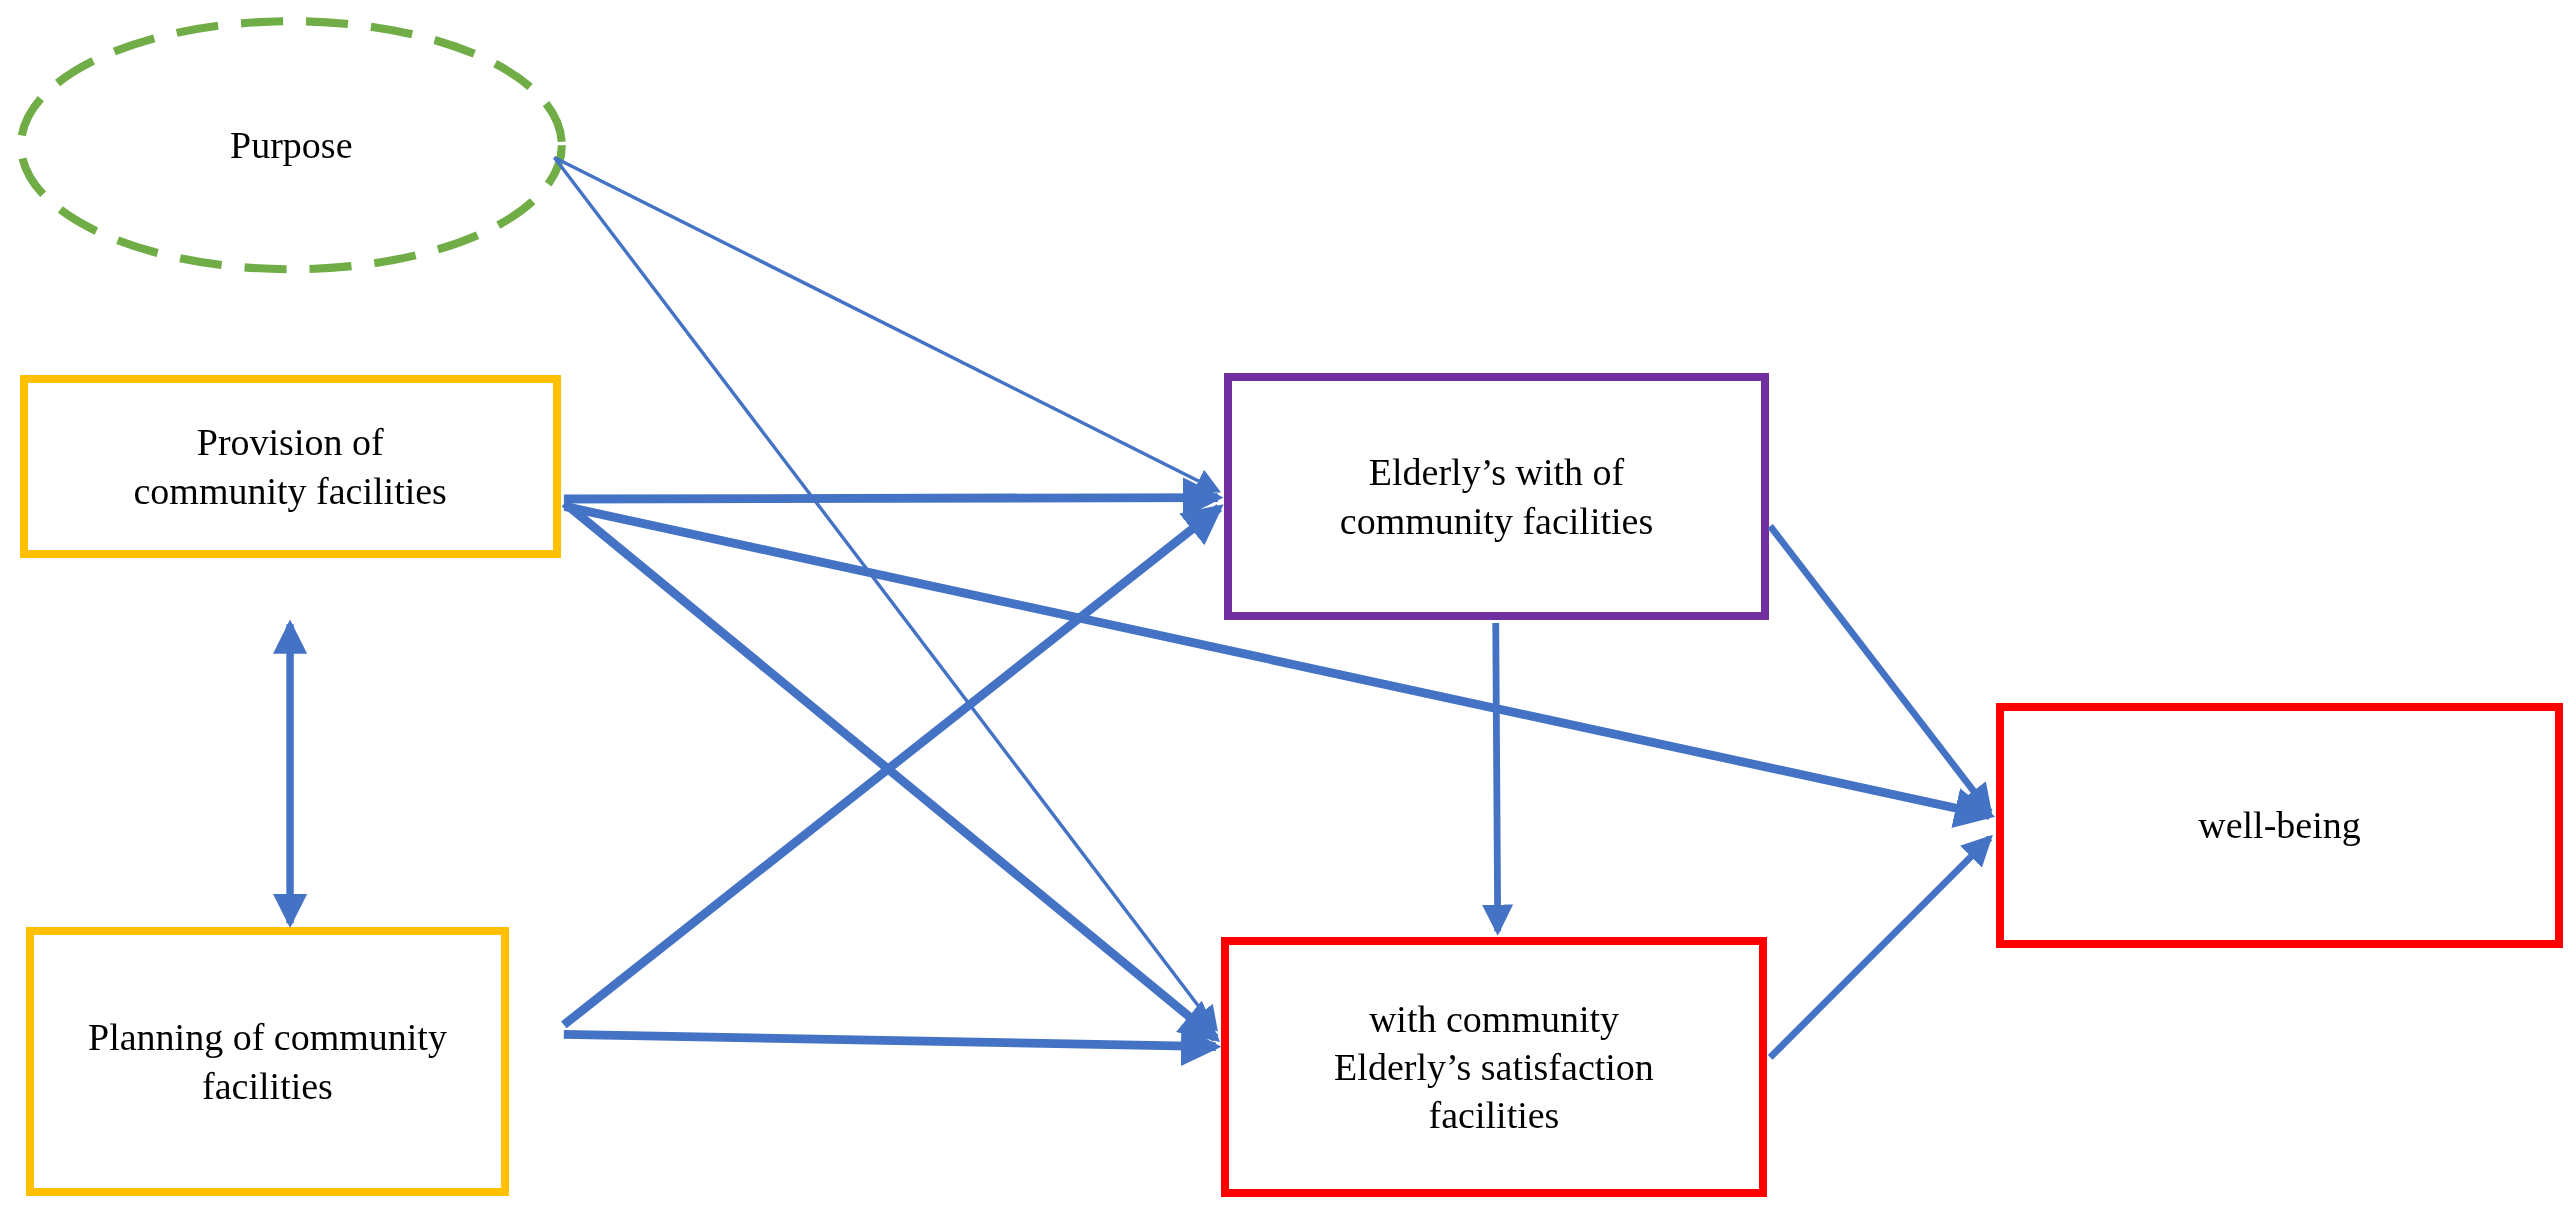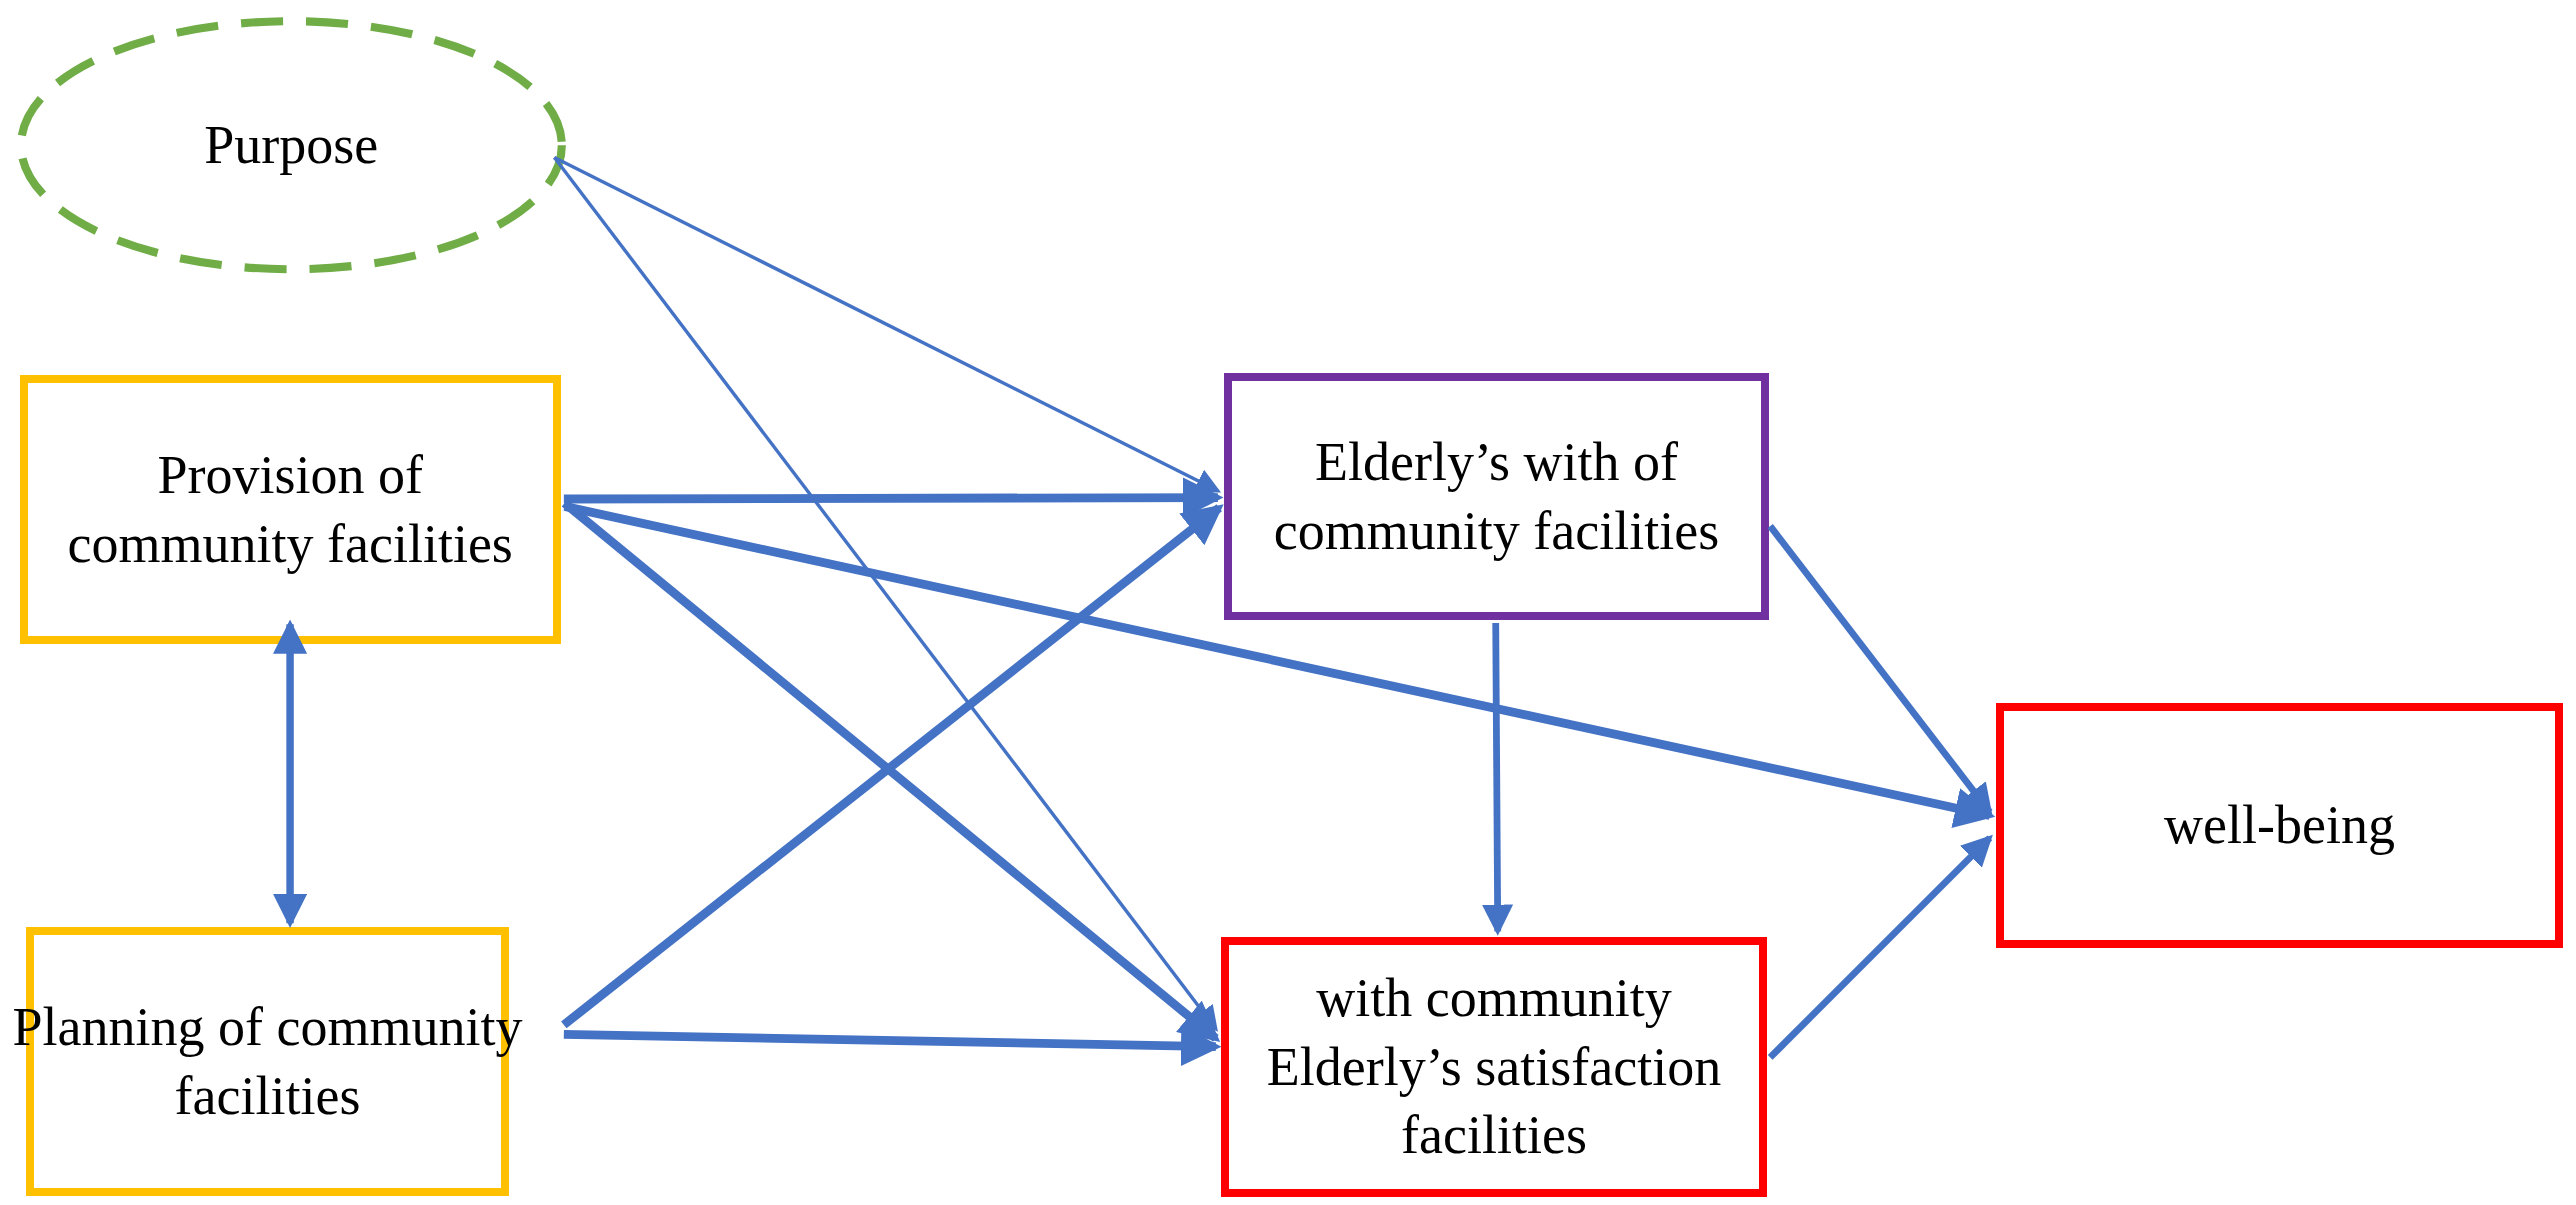--- a/index.html
+++ b/index.html
@@ -14,21 +14,21 @@
   .node {
     position: absolute;
     box-sizing: border-box;
     display: flex;
     flex-direction: column;
     align-items: center;
     justify-content: center;
     text-align: center;
     background: #ffffff;
     color: #000000;
-    font-size: 54px;
+    font-size: 38px;
     line-height: 1.27;
     z-index: 1;
   }
   .node .line { display: block; white-space: nowrap; }
   .node-rect { border: 8.8px solid #888888; }
   .node-ellipse {
     background: transparent;
     border: none;
   }
   #arrow-layer {
@@ -53,21 +53,21 @@
 </style>
 </head>
 <body>
 
 <div class="stage">
 
   <div class="node node-ellipse" style="left:20.3px; top:20.3px; width:542px; height:249px;">
     <span class="line">Purpose</span>
   </div>
 
-  <div class="node node-rect" style="left: 19.7px; top: 375px; width: 541px; height: 269px; border-color: rgb(255, 192, 0);">
+  <div class="node node-rect" style="left: 19.7px; top: 375px; width: 541px; height: 183px; border-color: rgb(255, 192, 0);">
     <span class="line">Provision of</span>
     <span class="line">community facilities</span>
   </div>
 
   <div class="node node-rect" style="left: 26px; top: 927px; width: 483px; height: 269px; border-color: rgb(255, 192, 0);">
     <span class="line">Planning of community</span>
     <span class="line">facilities</span>
   </div>
 
   <div class="node node-rect" style="left: 1224px; top: 373px; width: 545px; height: 247px; border-color: rgb(112, 48, 160);">

